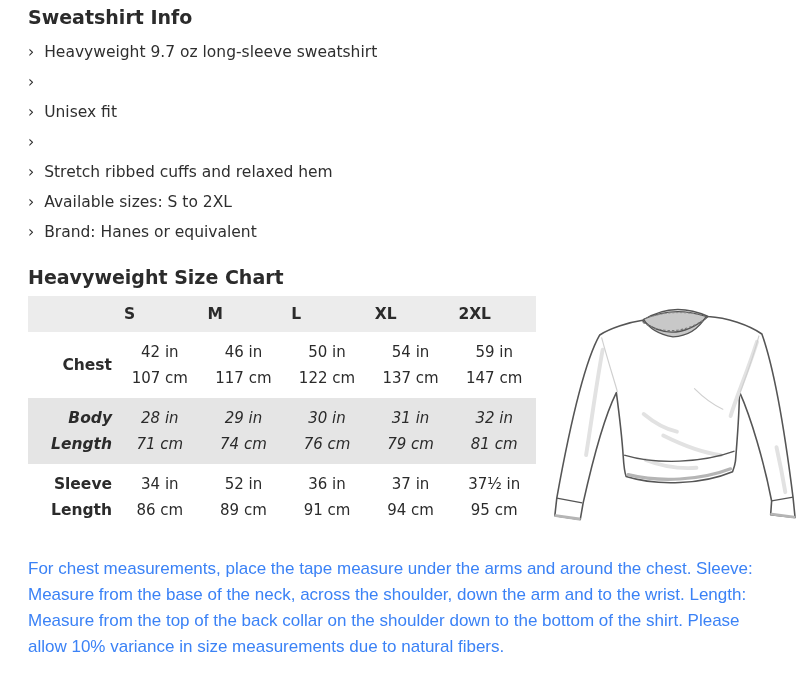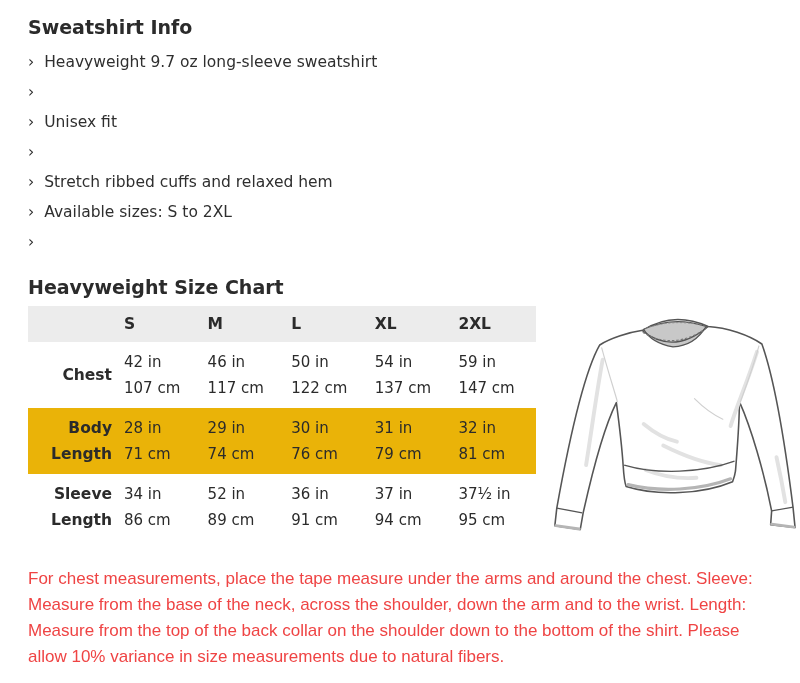--- a/index.html
+++ b/index.html
@@ -3,21 +3,21 @@
 <meta charset="utf-8">
 <style>
   * { box-sizing: border-box; }
   html, body { margin: 0; padding: 0; background: #ffffff; }
   body {
     width: 800px; height: 683px;
     font-family: "DejaVu Sans", sans-serif;
     color: #2b2b2b;
     overflow: hidden;
   }
-  .page { padding: 16px 28px 0 28px; }
+  .page { padding: 6px 28px 0 28px; }
 
   .section-title {
     font-size: 19px;
     font-weight: bold;
     margin: 0 0 14px 0;
     color: #2b2b2b;
   }
 
   .bullet-list { list-style: none; margin: 0 0 24px 0; padding: 0; }
   .bullet-item {
@@ -43,42 +43,42 @@
   table.size-chart col.label-col { width: 90px; }
   table.size-chart col.data-col  { width: 83.6px; }
 
   table.size-chart thead th {
     background: #ececec;
     text-align: left;
     font-size: 15.5px;
     font-weight: bold;
     padding: 9px 6px;
   }
-  table.size-chart tbody tr.striped { background: #eab308; }
+  table.size-chart tbody tr.striped { background: #e5e5e5; font-style: italic; }
   table.size-chart tbody th {
     text-align: right;
     font-size: 15.5px;
     font-weight: bold;
     vertical-align: middle;
     padding: 6px 6px;
     line-height: 26px;
   }
   table.size-chart tbody td {
     padding: 7px 6px;
     vertical-align: middle;
   }
-  .cell-line { line-height: 26px; white-space: nowrap; }
+  .cell-line { line-height: 26px; white-space: nowrap; text-align: center; }
 
   .illustration-wrap { margin-left: 12px; margin-top: 2px; flex: 0 0 auto; }
 
   .measure-note {
     font-family: "Liberation Sans", sans-serif;
     font-size: 17px;
     line-height: 26px;
-    color: #ef4444;
+    color: #3b82f6;
     max-width: 752px;
     margin: 16px 0 0 0;
   }
 </style>
 </head>
 <body>
 
 <div class="page">
 
   <h1 class="section-title">Sweatshirt Info</h1>
@@ -101,20 +101,21 @@
     <li class="bullet-item">
       <span class="bullet-marker">›</span>
       <span>Stretch ribbed cuffs and relaxed hem</span>
     </li>
     <li class="bullet-item">
       <span class="bullet-marker">›</span>
       <span>Available sizes: S to 2XL</span>
     </li>
     <li class="bullet-item">
       <span class="bullet-marker">›</span>
+      <span>Brand: Hanes or equivalent</span>
     </li>
   </ul>
 
   <h2 class="section-title chart-title">Heavyweight Size Chart</h2>
 
   <div class="chart-area">
 
     <table class="size-chart">
       <colgroup>
         <col class="label-col">

